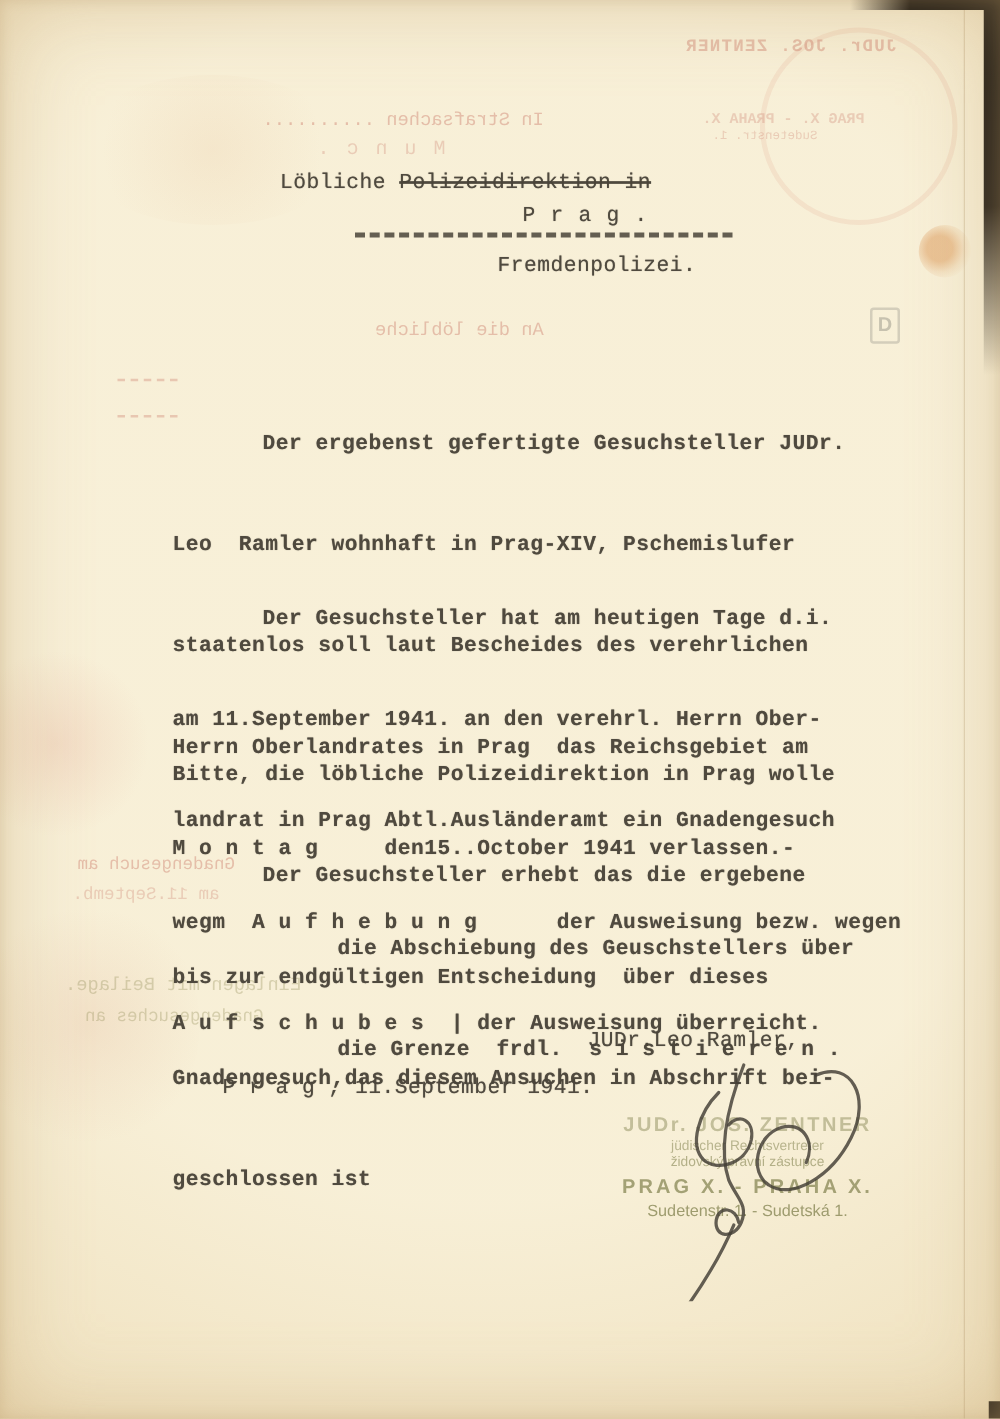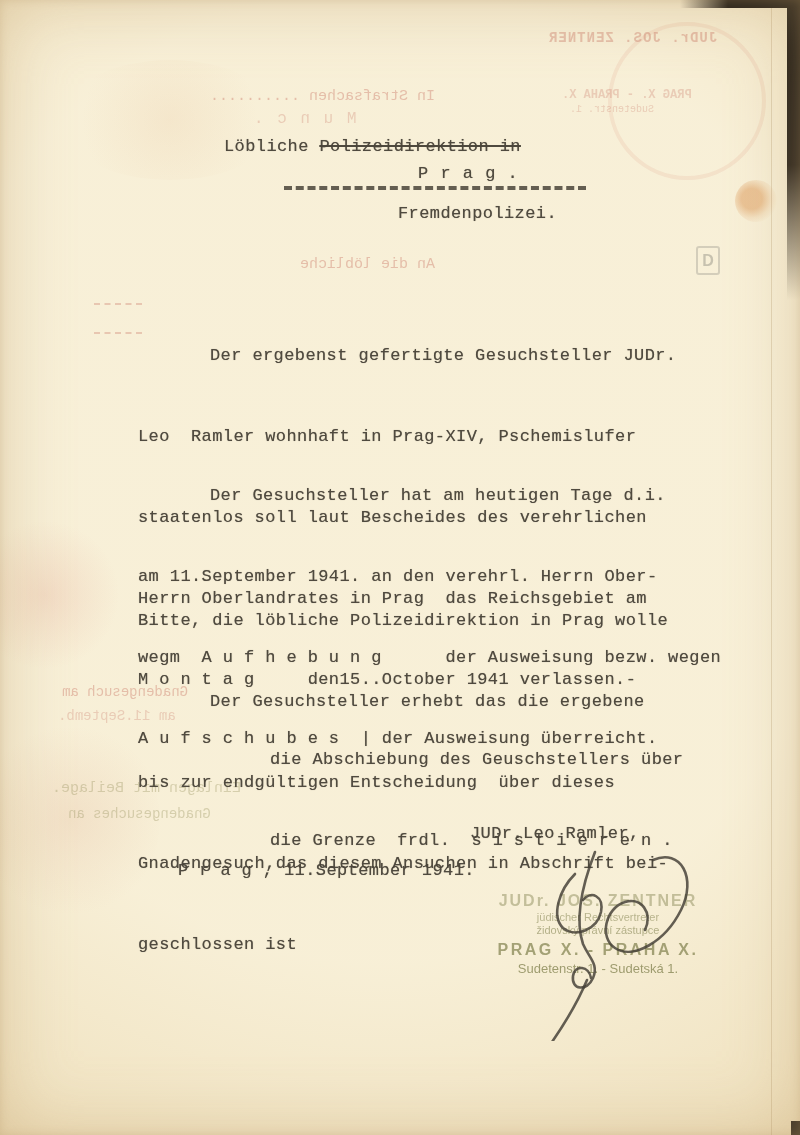--- a/index.html
+++ b/index.html
@@ -22,21 +22,21 @@
   
   #edge-right{position:absolute;right:0;top:0;width:13px;height:300px;
     background:linear-gradient(180deg,#15120f 0%,#241f19 55%,rgba(36,31,25,0) 100%);}
   #edge-topright{position:absolute;right:0;top:0;width:120px;height:8px;
     background:linear-gradient(270deg,#15120f 60%,rgba(21,18,15,0) 100%);}
   #edge-botright{position:absolute;right:0;bottom:0;width:9px;height:14px;background:#201b15;}
   #fold-right{position:absolute;right:28px;top:0;width:1px;height:1135px;background:rgba(165,135,92,.28);}
   
   .tw{position:absolute;color:rgba(74,68,58,.92);font-size:17px;line-height:27px;
       letter-spacing:.4px;white-space:pre;text-shadow:0 0 .7px rgba(74,68,58,.65);}
-  .tline{white-space:pre;}
+  .tline{white-space:pre;font-weight:bold;}
   .indent{padding-left:72px;}
   .struck{text-decoration:line-through;text-decoration-thickness:2px;}
   #rule{position:absolute;left:284px;top:186px;width:302px;height:0;
         border-top:4px dashed rgba(74,68,58,.85);}
   
   #stamp{position:absolute;left:462px;top:893px;width:272px;text-align:center;
          font-family:"Liberation Sans","DejaVu Sans",sans-serif;color:#8f8e5e;}
   #stamp .s1{font-size:16px;font-weight:bold;letter-spacing:2px;opacity:.5;line-height:16px;}
   #stamp .s2{font-size:11px;opacity:.6;line-height:13px;margin-top:2px;}
   #stamp .s3{font-size:11px;opacity:.65;line-height:13px;}
@@ -106,20 +106,21 @@
     <div class="tline indent">Der ergebenst gefertigte Gesuchsteller JUDr.</div>
     <div class="tline">Leo  Ramler wohnhaft in Prag-XIV, Pschemislufer</div>
     <div class="tline">staatenlos soll laut Bescheides des verehrlichen</div>
     <div class="tline">Herrn Oberlandrates in Prag  das Reichsgebiet am</div>
     <div class="tline">M o n t a g     den15..October 1941 verlassen.-</div>
   </div>
 
   <div class="tw" style="left:138px;top:428px;">
     <div class="tline indent">Der Gesuchsteller hat am heutigen Tage d.i.</div>
     <div class="tline">am 11.September 1941. an den verehrl. Herrn Ober-</div>
+    <div class="tline">landrat in Prag Abtl.Ausländeramt ein Gnadengesuch</div>
     <div class="tline">wegm  A u f h e b u n g      der Ausweisung bezw. wegen</div>
     <div class="tline">A u f s c h u b e s  | der Ausweisung überreicht.</div>
   </div>
 
   <div class="tw" style="left:138px;top:553px;">
     <div class="tline">Bitte, die löbliche Polizeidirektion in Prag wolle</div>
     <div class="tline indent">Der Gesuchsteller erhebt das die ergebene</div>
     <div class="tline">bis zur endgültigen Entscheidung  über dieses</div>
     <div class="tline">Gnadengesuch,das diesem Ansuchen in Abschrift bei-</div>
     <div class="tline">geschlossen ist</div>

